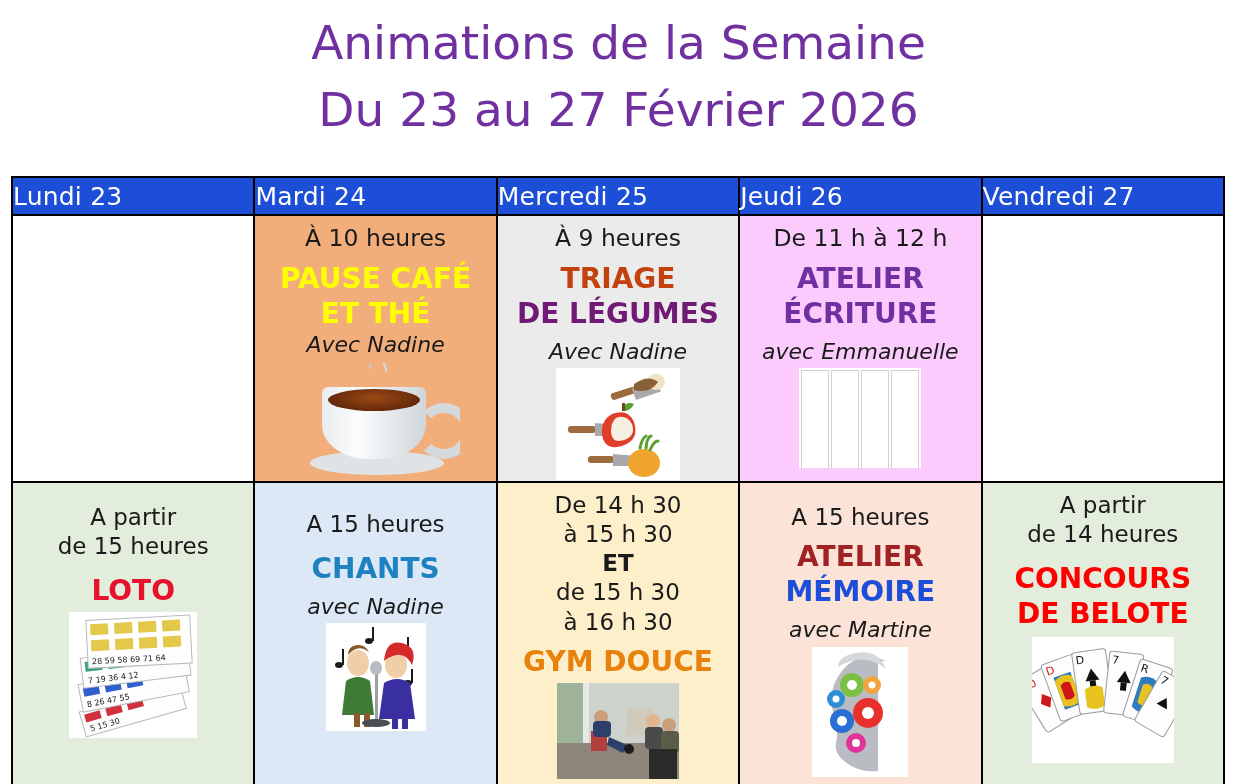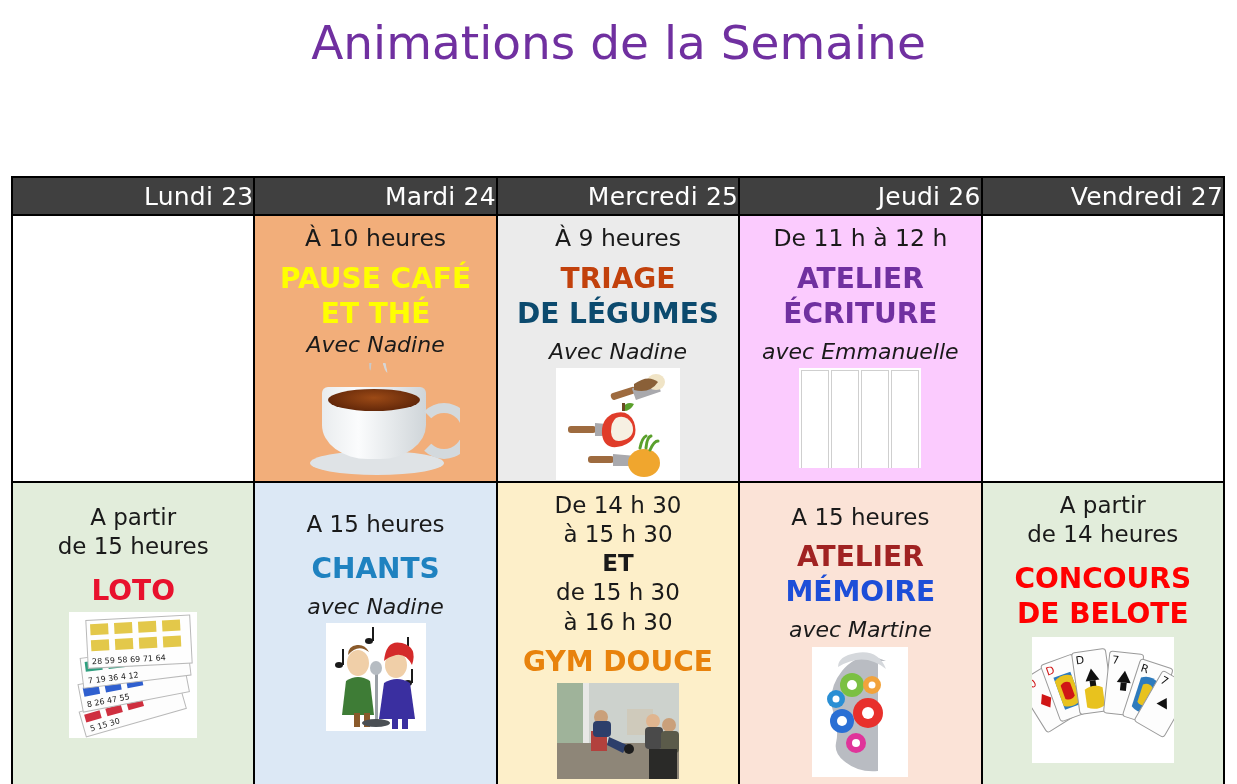--- a/index.html
+++ b/index.html
@@ -45,26 +45,26 @@
     border-collapse: collapse;
     table-layout: fixed;
   }
   .cal td, .cal th {
     border: 2px solid #000000;
     padding: 0;
     vertical-align: top;
   }
 
   .cal thead th {
-    background: #404040;
+    background: #1d4ed8;
     color: #ffffff;
     font-size: 25px;
     font-weight: 400;
     height: 36px;
-    text-align: right;
+    text-align: left;
     vertical-align: middle;
     letter-spacing: 0.2px;
   }
 
   .cal tbody td {
     height: 264px;
     text-align: center;
   }
   .cal tbody tr.row-pm td {
     height: 302px;
@@ -165,20 +165,21 @@
 
   svg { display:block; }
 </style>
 </head>
 <body>
 
 <div class="page">
 
   <div class="title-block">
     <span class="title-line">Animations de la Semaine</span>
+    <span class="title-line">Du 23 au 27 Février 2026</span>
   </div>
 
   <table class="cal">
     <thead>
       <tr>
         <th>Lundi 23</th>
         <th>Mardi 24</th>
         <th>Mercredi 25</th>
         <th>Jeudi 26</th>
         <th>Vendredi 27</th>
@@ -209,21 +210,21 @@
               <span class="handle"></span>
             </span>
           </span>
         </td>
 
         <td style="background:#EBEBEB">
           <span class="cell-inner">
             <span class="ln time">À 9 heures</span>
             <span class="gap-s"></span>
             <span class="ln head" style="color:#c2410c">TRIAGE</span>
-            <span class="ln head" style="color:#0c4a6e">DE LÉGUMES</span>
+            <span class="ln head" style="color:#701a75">DE LÉGUMES</span>
             <span class="gap-s"></span>
             <span class="ln who">Avec Nadine</span>
 
             <span class="pic veg">
               <svg viewBox="0 0 124 112" width="124" height="112">
                 <rect width="124" height="112" fill="#ffffff"></rect>
 
                 <g>
                   <rect x="54" y="26" width="26" height="7" rx="3" fill="#9e6b3f" transform="rotate(-18 54 26)"></rect>
                   <polygon points="76,18 102,12 104,26 78,30" fill="#a9a9ad" transform="rotate(-10 90 20)"></polygon>

